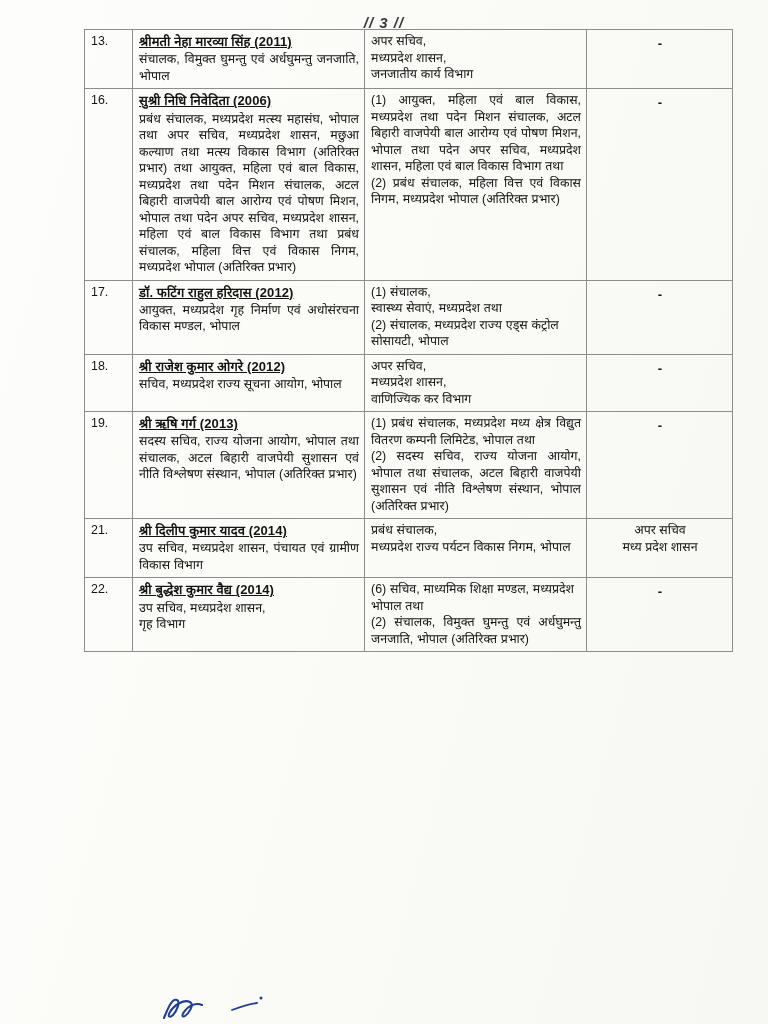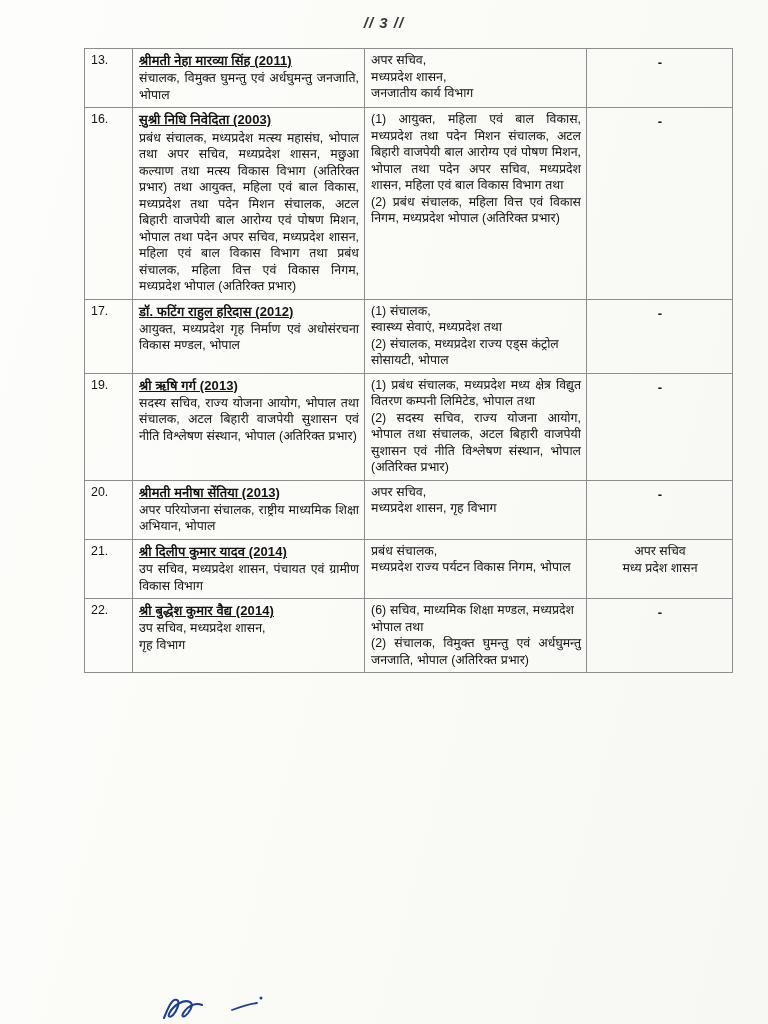--- a/index.html
+++ b/index.html
@@ -33,21 +33,21 @@
     font-size: 15px;
     font-weight: 700;
     letter-spacing: 1px;
     color: #3a3a3a;
     font-style: italic;
   }
 
   .table-wrap {
     position: absolute;
     left: 84px;
-    top: 48px;
+    top: 29px;
     width: 648px;
   }
 
   table.doc-table {
     border-collapse: collapse;
     width: 648px;
     table-layout: fixed;
   }
   table.doc-table td {
     border: 1px solid #8d8d8d;
@@ -141,21 +141,21 @@
               <span class="body-txt">मध्यप्रदेश शासन,</span>
               <span class="body-txt">जनजातीय कार्य विभाग</span>
             </td>
             <td class="extra">
               <span class="dash">-</span>
             </td>
           </tr>
           <tr>
             <td class="sno">16.</td>
             <td class="name">
-              <span class="nm">सुश्री निधि निवेदिता (2003)</span>
+              <span class="nm">सुश्री निधि निवेदिता (2006)</span>
               <span class="body-txt">प्रबंध संचालक, मध्यप्रदेश मत्स्य महासंघ, भोपाल तथा अपर सचिव, मध्यप्रदेश शासन, मछुआ कल्याण तथा मत्स्य विकास विभाग (अतिरिक्त प्रभार) तथा आयुक्त, महिला एवं बाल विकास, मध्यप्रदेश तथा पदेन मिशन संचालक, अटल बिहारी वाजपेयी बाल आरोग्य एवं पोषण मिशन, भोपाल तथा पदेन अपर सचिव, मध्यप्रदेश शासन, महिला एवं बाल विकास विभाग तथा प्रबंध संचालक, महिला वित्त एवं विकास निगम, मध्यप्रदेश भोपाल (अतिरिक्त प्रभार)</span>
             </td>
             <td class="post">
               <span class="body-txt just">(1) आयुक्त, महिला एवं बाल विकास, मध्यप्रदेश तथा पदेन मिशन संचालक, अटल बिहारी वाजपेयी बाल आरोग्य एवं पोषण मिशन, भोपाल तथा पदेन अपर सचिव, मध्यप्रदेश शासन, महिला एवं बाल विकास विभाग तथा</span>
               <span class="body-txt just">(2) प्रबंध संचालक, महिला वित्त एवं विकास निगम, मध्यप्रदेश भोपाल (अतिरिक्त प्रभार)</span>
             </td>
             <td class="extra">
               <span class="dash">-</span>
             </td>
           </tr>
@@ -168,42 +168,43 @@
             <td class="post">
               <span class="body-txt">(1) संचालक,</span>
               <span class="body-txt">स्वास्थ्य सेवाएं, मध्यप्रदेश तथा</span>
               <span class="body-txt">(2) संचालक, मध्यप्रदेश राज्य एड्स कंट्रोल सोसायटी, भोपाल</span>
             </td>
             <td class="extra">
               <span class="dash">-</span>
             </td>
           </tr>
           <tr>
+            <td class="sno">18.</td>
+            <td class="name">
+              <span class="nm">श्री राजेश कुमार ओगरे (2012)</span>
+              <span class="body-txt">सचिव, मध्यप्रदेश राज्य सूचना आयोग, भोपाल</span>
+            </td>
+            <td class="post">
+              <span class="body-txt">अपर सचिव,</span>
+              <span class="body-txt">मध्यप्रदेश शासन,</span>
+              <span class="body-txt">वाणिज्यिक कर विभाग</span>
+            </td>
+            <td class="extra">
+              <span class="dash">-</span>
+            </td>
+          </tr>
+          <tr>
             <td class="sno">19.</td>
             <td class="name">
               <span class="nm">श्री ऋषि गर्ग (2013)</span>
               <span class="body-txt">सदस्य सचिव, राज्य योजना आयोग, भोपाल तथा संचालक, अटल बिहारी वाजपेयी सुशासन एवं नीति विश्लेषण संस्थान, भोपाल (अतिरिक्त प्रभार)</span>
             </td>
             <td class="post">
               <span class="body-txt just">(1) प्रबंध संचालक, मध्यप्रदेश मध्य क्षेत्र विद्युत वितरण कम्पनी लिमिटेड, भोपाल तथा</span>
               <span class="body-txt just">(2) सदस्य सचिव, राज्य योजना आयोग, भोपाल तथा संचालक, अटल बिहारी वाजपेयी सुशासन एवं नीति विश्लेषण संस्थान, भोपाल (अतिरिक्त प्रभार)</span>
-            </td>
-            <td class="extra">
-              <span class="dash">-</span>
-            </td>
-          </tr>
-          <tr>
-            <td class="sno">20.</td>
-            <td class="name">
-              <span class="nm">श्रीमती मनीषा सेंतिया (2013)</span>
-              <span class="body-txt">अपर परियोजना संचालक, राष्ट्रीय माध्यमिक शिक्षा अभियान, भोपाल</span>
-            </td>
-            <td class="post">
-              <span class="body-txt">अपर सचिव,</span>
-              <span class="body-txt">मध्यप्रदेश शासन, गृह विभाग</span>
             </td>
             <td class="extra">
               <span class="dash">-</span>
             </td>
           </tr>
           <tr>
             <td class="sno">21.</td>
             <td class="name">
               <span class="nm">श्री दिलीप कुमार यादव (2014)</span>
               <span class="body-txt">उप सचिव, मध्यप्रदेश शासन, पंचायत एवं ग्रामीण विकास विभाग</span>

